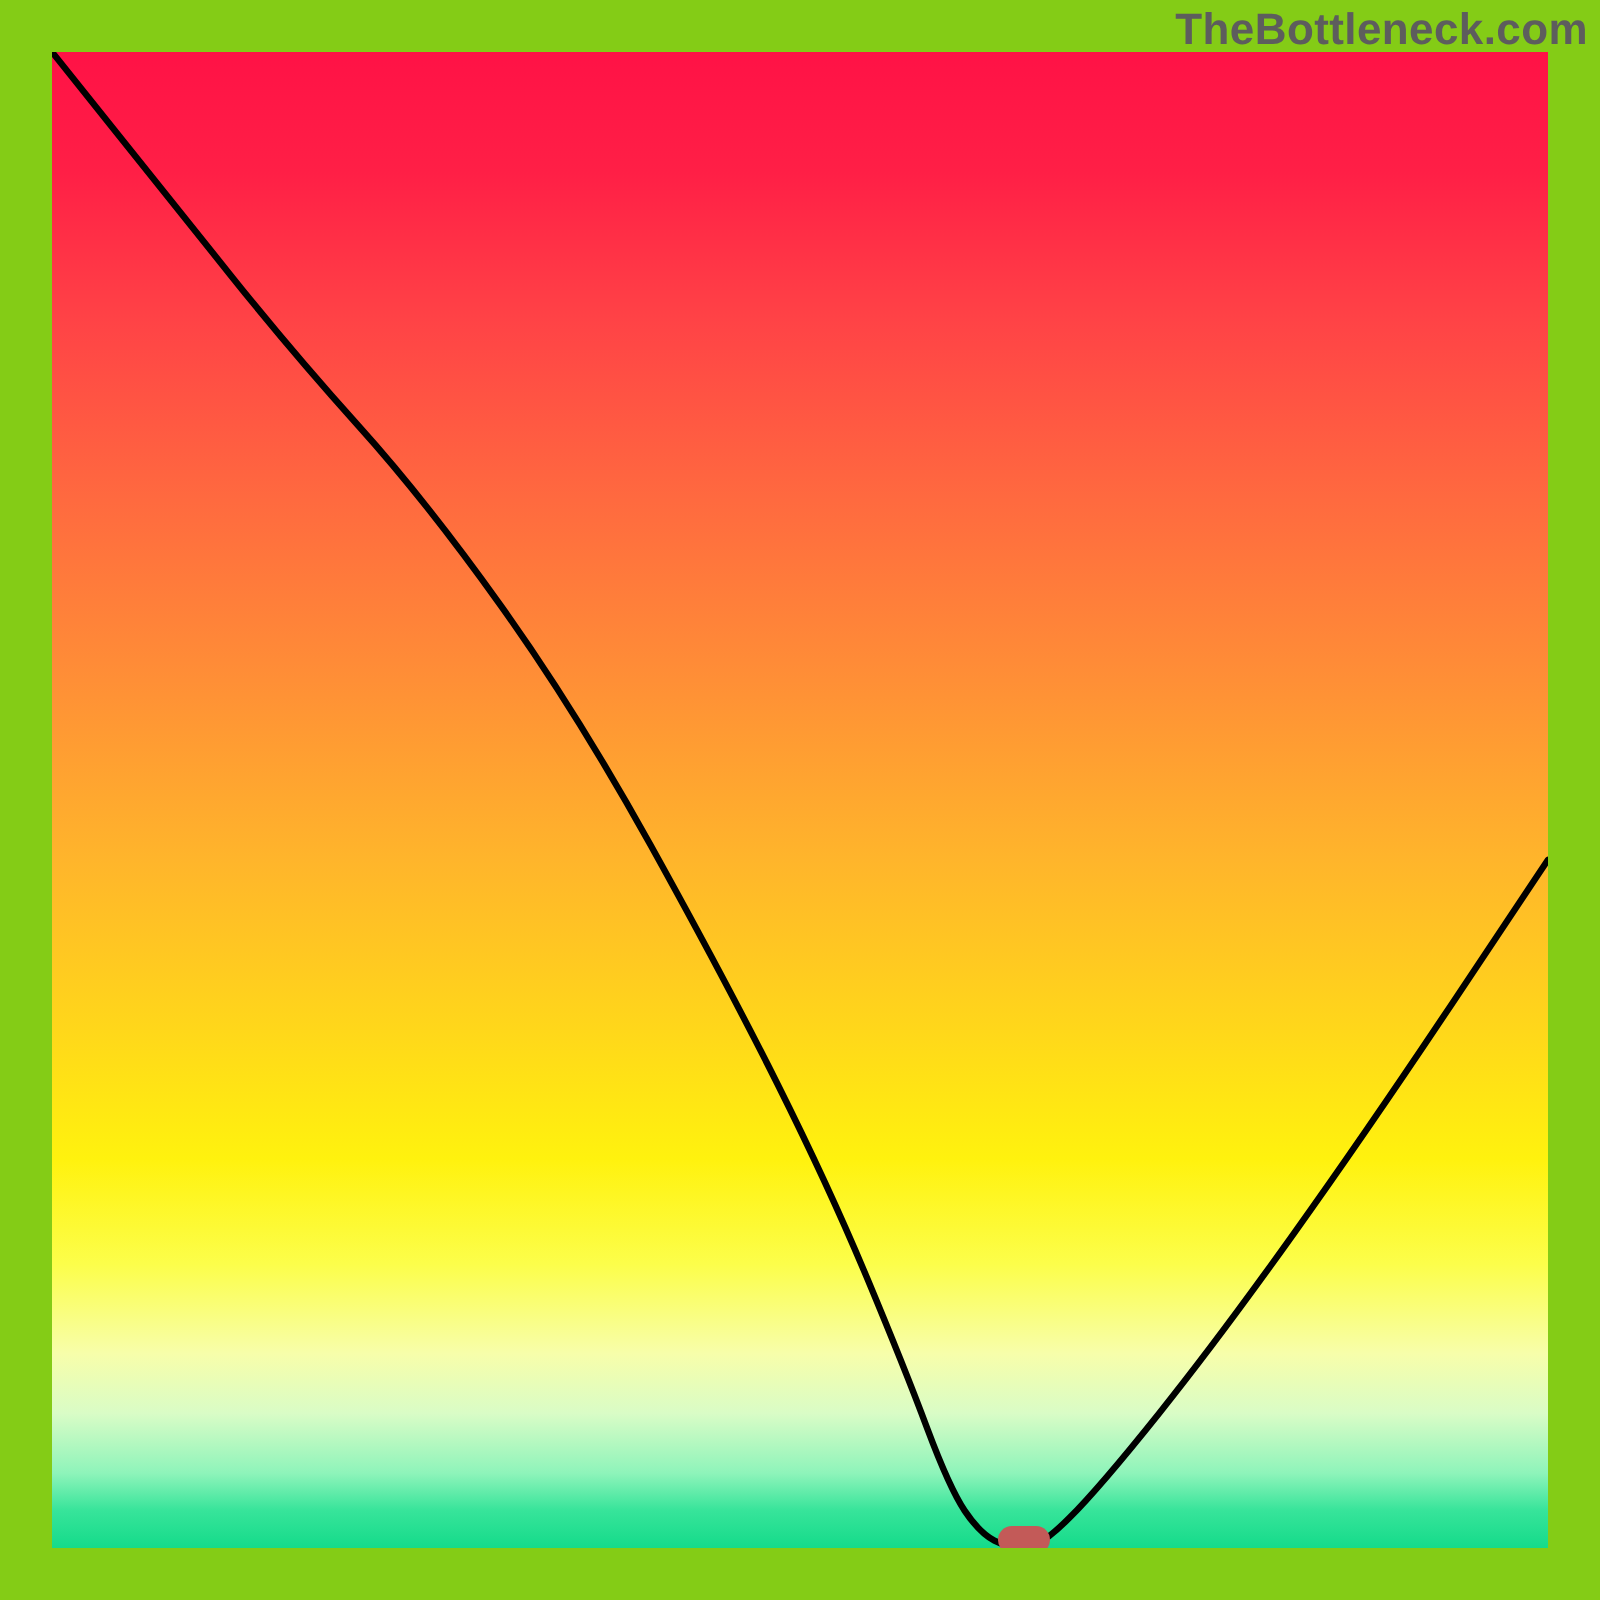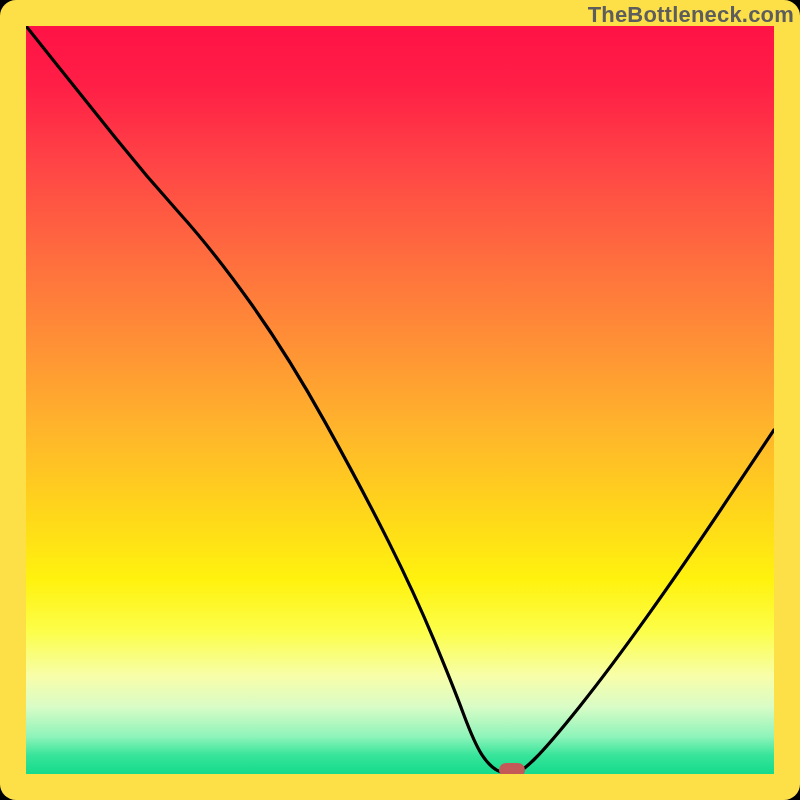--- a/index.html
+++ b/index.html
@@ -8,22 +8,21 @@
     width: 800px;
     height: 800px;
     background: #000;
     overflow: hidden;
     font-family: Arial, Helvetica, sans-serif;
   }
   .frame {
     position: relative;
     width: 800px;
     height: 800px;
-    background: #fde047;
-    border-radius: 16px;
+    background: #84cc16;
   }
   .watermark {
     position: absolute;
     top: 2px;
     right: 6px;
     color: #5d5d5d;
     font-size: 22px;
     font-weight: 600;
     letter-spacing: 0.2px;
     z-index: 30;

